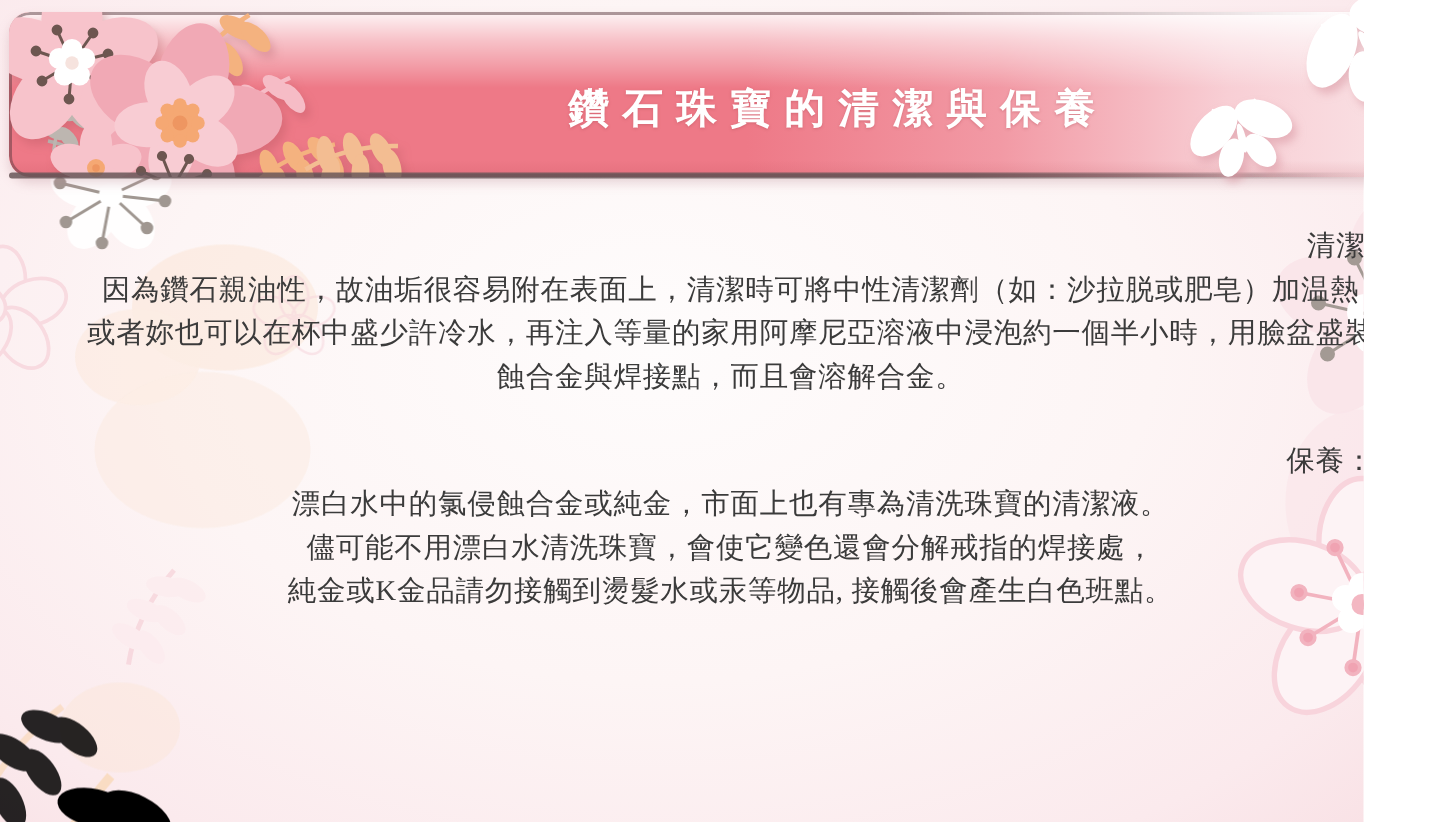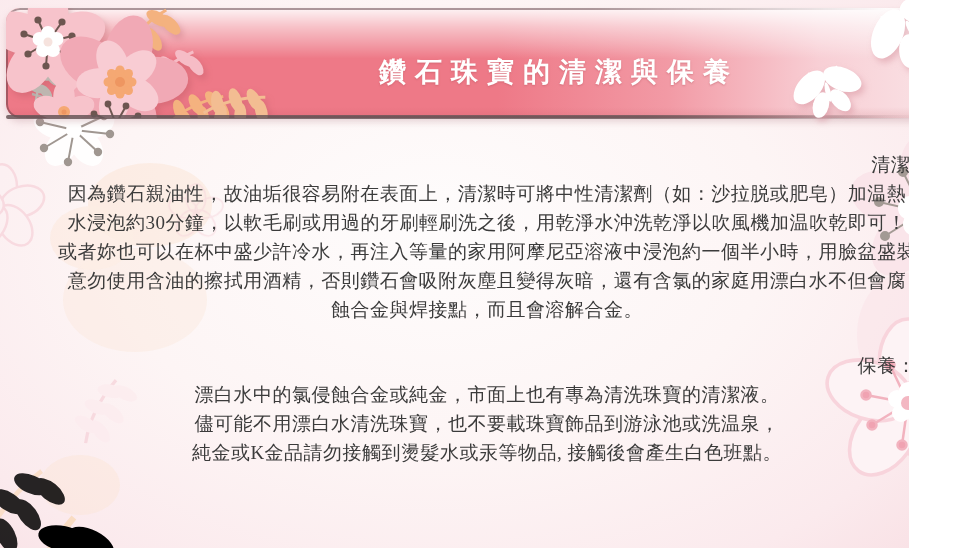--- a/index.html
+++ b/index.html
@@ -295,29 +295,27 @@
     </defs>
     <use href="#butterfly" transform="translate(913,32) rotate(-32) scale(1.3)"></use>
     <use href="#butterfly" transform="translate(828,92) rotate(-14) scale(1.0)"></use>
   </svg>
 
   <div class="content">
     <div class="text-section">
       <div class="section-heading">清潔:</div>
       <div>
           <div class="text-line">因為鑽石親油性，故油垢很容易附在表面上，清潔時可將中性清潔劑（如：沙拉脱或肥皂）加温熱</div>
-          <div class="text-line">水浸泡約30分鐘，以軟毛刷或用過的牙刷輕刷洗之後，用乾淨水沖洗乾淨以吹風機加温吹乾即可！</div>
           <div class="text-line">或者妳也可以在杯中盛少許冷水，再注入等量的家用阿摩尼亞溶液中浸泡約一個半小時，用臉盆盛裝</div>
-          <div class="text-line">意勿使用含油的擦拭用酒精，否則鑽石會吸附灰塵且變得灰暗，還有含氯的家庭用漂白水不但會腐</div>
           <div class="text-line">蝕合金與焊接點，而且會溶解合金。</div>
         </div>
     </div>
     <div class="text-section">
       <div class="section-heading">保養：</div>
       <div>
           <div class="text-line">漂白水中的氯侵蝕合金或純金，市面上也有專為清洗珠寶的清潔液。</div>
-          <div class="text-line">儘可能不用漂白水清洗珠寶，也不要載珠寶飾品到游泳池或洗温泉，</div>
+          <div class="text-line">儘可能不用漂白水清洗珠寶，會使它變色還會分解戒指的焊接處，</div>
           <div class="text-line">純金或K金品請勿接觸到燙髮水或汞等物品, 接觸後會產生白色班點。</div>
         </div>
     </div>
   </div>
 
 </div>
 
 </body></html>

